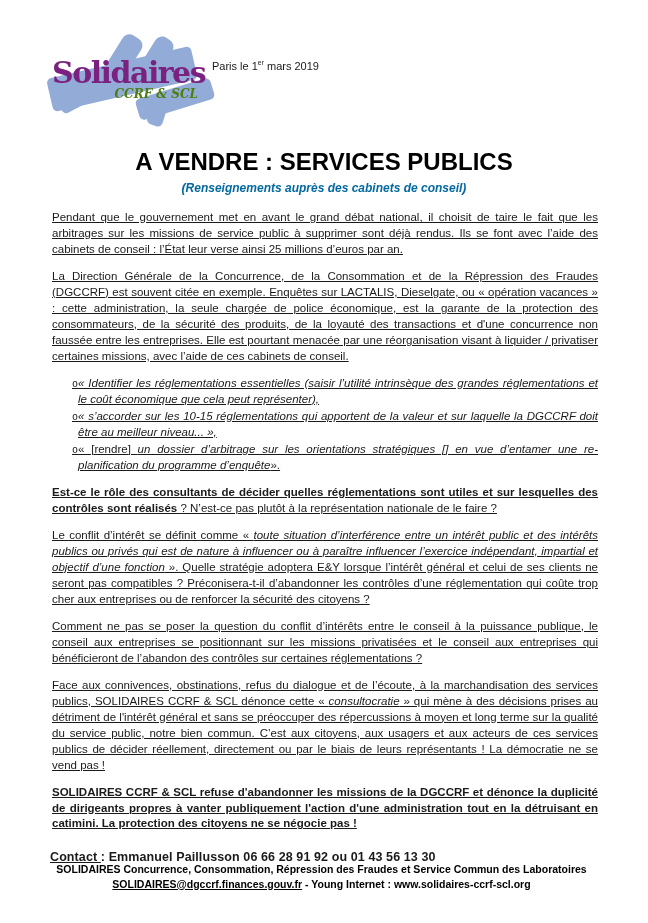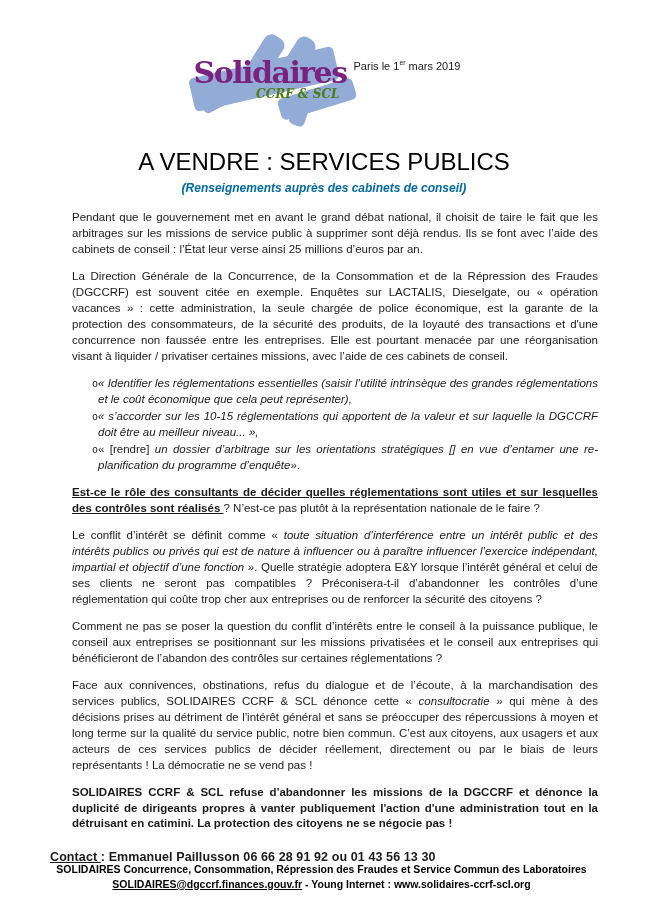--- a/index.html
+++ b/index.html
@@ -9,21 +9,21 @@
     position: relative;
     width: 648px;
     height: 923px;
     margin: 0 auto;
     background: #ffffff;
     color: #1a1a1a;
     overflow: hidden;
   }
   .header {
     display: flex;
-    justify-content: center;
+    justify-content: flex-start;
     padding: 38px 46px 0 52px;
   }
   
   .logo { position: relative; width: 160px; height: 88px; }
   .stroke { position: absolute; background: #92abd7; border-radius: 5px; }
   .s1 { left: -4px; top: 24px; width: 148px; height: 34px; transform: rotate(-13deg); }
   .s2 { left: 62px; top: -4px; width: 22px; height: 42px; transform: rotate(32deg); border-radius: 8px; }
   .s3 { left: 96px; top: -2px; width: 20px; height: 38px; transform: rotate(32deg); border-radius: 8px; }
   .s4 { left: 84px; top: 50px; width: 78px; height: 22px; transform: rotate(-17deg); }
   .s5 { left: 6px; top: 52px; width: 34px; height: 18px; transform: rotate(-28deg); }
@@ -47,38 +47,39 @@
     color: #4d7c0f;
     margin-top: -3px;
     padding-right: 14px;
   }
   .date { font-size: 11px; padding-top: 22px; white-space: nowrap; }
   .date sup, .doc-body sup { font-size: 0.62em; vertical-align: super; line-height: 0; }
 
   .title {
     text-align: center;
     font-size: 24px;
-    font-weight: normal;
+    font-weight: bold;
     letter-spacing: 0px;
     margin-top: 22px;
     color: #000;
   }
   .subtitle {
     text-align: center;
     font-size: 12px;
     font-weight: bold;
     font-style: italic;
     margin-top: 5px;
     color: #0369a1;
   }
   .doc-body {
-    padding: 15px 50px 0 72px;
+    padding: 15px 50px 0 52px;
     font-size: 11.5px;
     line-height: 1.39;
     text-align: justify;
+    text-decoration: underline;
   }
   .para { margin-bottom: 11px; }
   .bullets { margin-bottom: 11px; }
   .bullet-item { display: flex; margin-bottom: 1px; }
   .bullet-marker {
     flex: 0 0 26px;
     padding-left: 20px;
     font-family: "DejaVu Sans Mono", monospace;
     font-size: 10px;
     line-height: 1.6;

